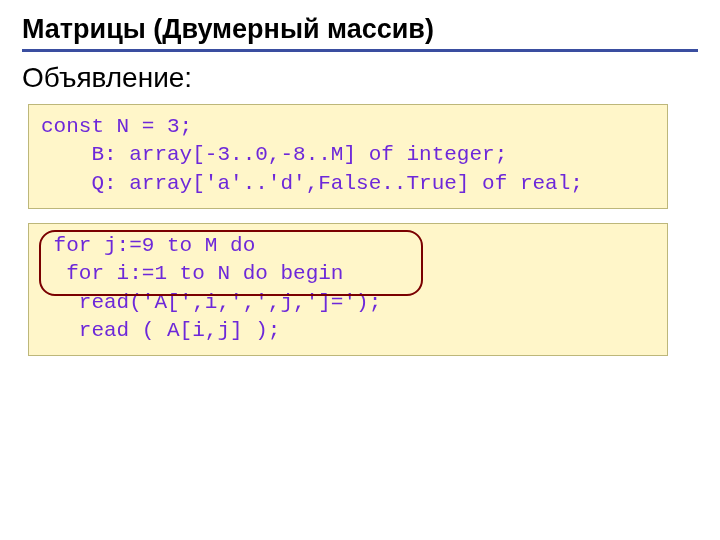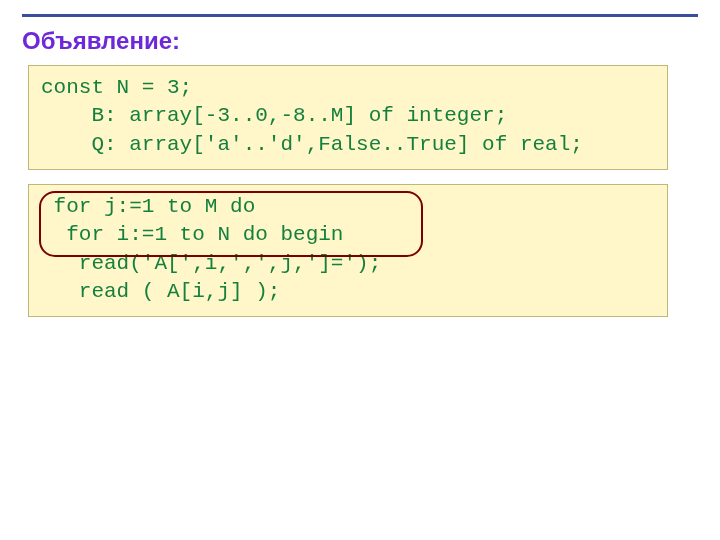--- a/index.html
+++ b/index.html
@@ -20,70 +20,70 @@
     margin: 0 0 4px 0;
     color: #000;
   }
   .rule {
     height: 0;
     border: 0;
     border-top: 3px solid #3a4ea0;
     margin: 0 0 10px 0;
   }
   .subhead {
-    font-size: 24px;
-    color: #6d28d9;
+    font-size: 28px;
+    color: #000000;
     margin: 8px 0 10px 0;
-    font-weight: bold;
   }
   .codebox {
     background: #fff6c9;
     border: 1px solid #bdb77a;
     width: 640px;
     margin: 0 0 14px 6px;
     padding: 8px 12px 10px 12px;
     box-sizing: border-box;
     position: relative;
   }
   .codeline {
     font-family: "Courier New", monospace;
     font-size: 21px;
     line-height: 1.35;
     white-space: pre;
-    color: #15803d;
+    color: #6d28d9;
   }
   .for-overlay {
     position: absolute;
     left: 10px;
     top: 6px;
     width: 380px;
     height: 62px;
     border: 2px solid #7a0000;
     border-radius: 16px;
     background: rgba(255, 255, 255, 0.0);
     pointer-events: none;
   }
 </style>
 </head>
 <body>
 
 <div class="slide">
 
+  <h1 class="title">Матрицы (Двумерный массив)</h1>
   <hr class="rule">
 
   <div class="subhead">Объявление:</div>
 
   <div class="codebox">
     <div class="codeline">const N = 3;</div>
     <div class="codeline">    B: array[-3..0,-8..M] of integer;</div>
     <div class="codeline">    Q: array['a'..'d',False..True] of real;</div>
   </div>
 
 
   <div class="codebox">
     <div class="for-overlay"></div>
-    <div class="codeline"> for j:=1 to M do</div>
+    <div class="codeline"> for j:=9 to M do</div>
     <div class="codeline">  for i:=1 to N do begin</div>
     <div class="codeline">   read('A[',i,',',j,']=');</div>
     <div class="codeline">   read ( A[i,j] );</div>
   </div>
 
 </div>
 
 </body></html>

